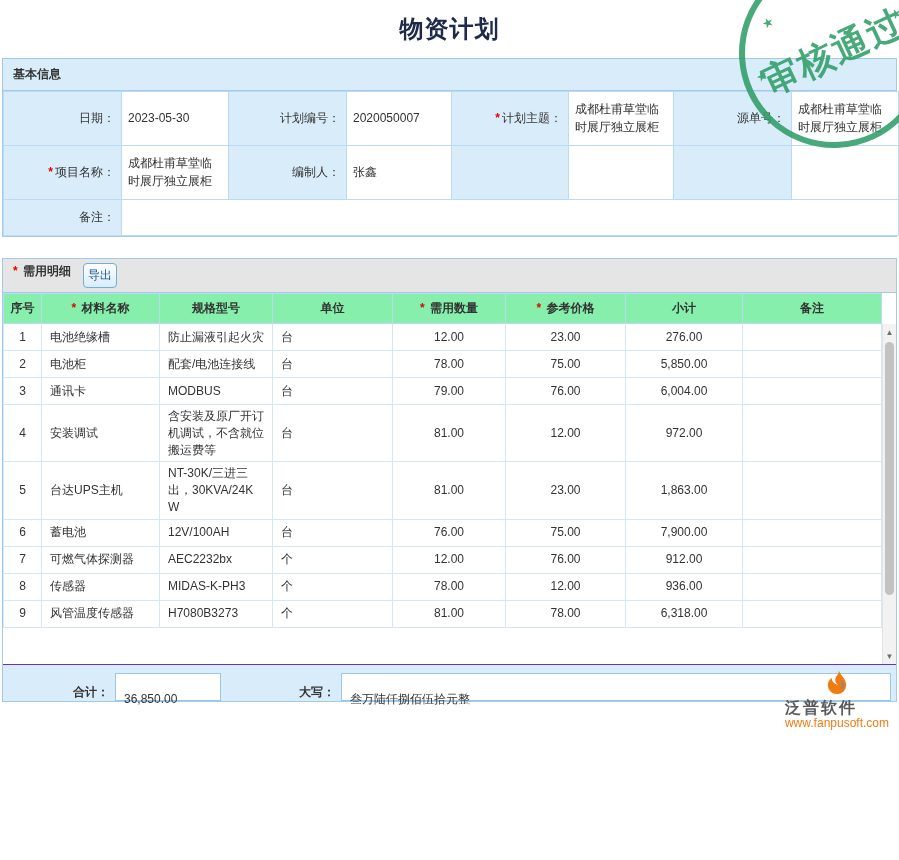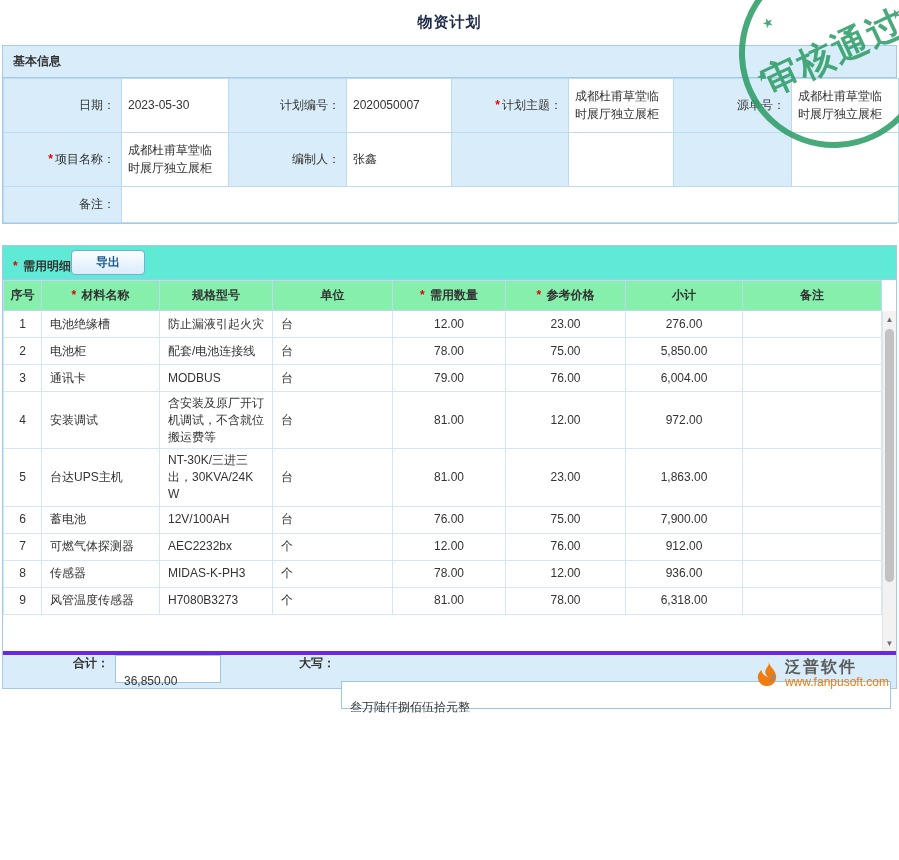--- a/index.html
+++ b/index.html
@@ -3,21 +3,21 @@
 <meta charset="utf-8">
 <style>
   * { box-sizing: border-box; }
   body { margin: 0; background: #fff; }
   .page {
     width: 899px; height: 860px; position: relative; overflow: hidden;
     background: #fff; color: #333;
     font-family: "Liberation Sans", "DejaVu Sans", sans-serif; font-size: 12px;
   }
   .page-title {
-    text-align: center; font-size: 15px; font-weight: bold; color: #1e2a4a;
+    text-align: center; font-size: 24px; font-weight: bold; color: #1e2a4a;
     padding-top: 13px; margin-bottom: 13px; letter-spacing: 1px;
   }
   .panel { margin: 0 2px; border: 1px solid #a3cbe9; background: #fff; }
   .section-hd {
     background: #d9ecf9; padding: 7px 10px; font-weight: bold; font-size: 12px;
     color: #333; border-bottom: 1px solid #a3cbe9;
   }
   .req { color: #e60000; font-weight: bold; margin-right: 2px; }
 
   
@@ -32,28 +32,28 @@
   table.att { width: 100%; border-collapse: collapse; table-layout: fixed; }
   table.att th {
     border: 1px solid #bcdbf2; background: #fff; font-weight: bold;
     height: 36px; text-align: center; font-size: 12px; color: #333;
   }
   table.att th.first { text-align: left; padding-left: 16px; }
   .att-empty { height: 62px; background: #fcfdff; }
 
   
   .dt-bar {
-    display: flex; align-items: flex-end; gap: 0;
-    background: #5eead4; padding: 4px 10px; border-bottom: 1px solid #a3cbe9;
+    display: flex; align-items: flex-start; gap: 12px;
+    background: #e5e5e5; padding: 4px 10px; border-bottom: 1px solid #a3cbe9;
   }
   .dt-title { font-weight: bold; }
   .export-btn {
     background: linear-gradient(#fdfeff, #d9ecfb); border: 1px solid #74aed6;
-    border-radius: 4px; color: #19588f; padding: 3px 24px; font-size: 12px;
-    cursor: pointer; font-family: inherit; font-weight: bold;
+    border-radius: 4px; color: #19588f; padding: 3px 4px; font-size: 12px;
+    cursor: pointer; font-family: inherit;
   }
   .dt-grid { display: flex; height: 371px; overflow: hidden; align-items: flex-start; }
   table.dt { border-collapse: collapse; table-layout: fixed; width: calc(100% - 17px); }
   table.dt th {
     height: 30px; background: #86efac; font-weight: bold; text-align: center;
     border: 1px solid #bcdbf2; color: #333;
   }
   table.dt td {
     border: 1px solid #d3e8f7; padding: 3px 8px; height: 27px; line-height: 1.4;
     background: #fff; word-break: break-all;
@@ -72,33 +72,33 @@
     font-size: 8px; color: #6e6e6e; background: #f2f2f2; cursor: pointer;
   }
   .sb-track { flex: 1; position: relative; }
   .sb-thumb {
     position: absolute; top: 2px; left: 2px; right: 2px; height: 82%;
     background: #c2c2c2; border-radius: 6px; cursor: pointer;
   }
 
   
   .dt-footer {
-    display: flex; align-items: flex-start; background: #d9ecf9;
-    border-top: 4px solid #6d28d9; height: 37px; padding: 0 2px; position: relative;
+    display: flex; align-items: flex-end; background: #d9ecf9;
+    border-top: 1px solid #6d28d9; height: 37px; padding: 0 2px; position: relative;
   }
   .ft-lbl { font-weight: bold; text-align: right; }
   .ft-lbl.total { width: 110px; padding-right: 6px; }
   .ft-lbl.caps { width: 48px; padding-right: 6px; }
   .box { background: #fff; border: 1px solid #9fc6e4; height: 26px; line-height: 24px; padding: 13px 8px; }
   .box.total { width: 106px; }
   .ft-gap { width: 72px; }
   .box.caps { flex: 1; margin-right: 3px; margin-top: 26px; }
 
   
-  .logo { position: absolute; right: 7px; top: 3px; display: flex; align-items: center; gap: 5px; }
+  .logo { position: absolute; right: 7px; top: 3px; display: flex; align-items: center; gap: 5px; flex-direction: column; }
   .logo .brand { font-size: 16px; font-weight: bold; color: #595a5c; letter-spacing: 2px; line-height: 1.1; }
   .logo .site { font-size: 12px; color: #ee7c12; line-height: 1.1; }
 
   
   .stamp {
     position: absolute; top: -42px; right: -30px; width: 190px; height: 190px;
     transform: rotate(-25deg); opacity: .88; z-index: 5; pointer-events: none;
   }
   .stamp-ring { position: absolute; inset: 0; border: 6px solid #2f9e68; border-radius: 50%; }
   .stamp-text {

